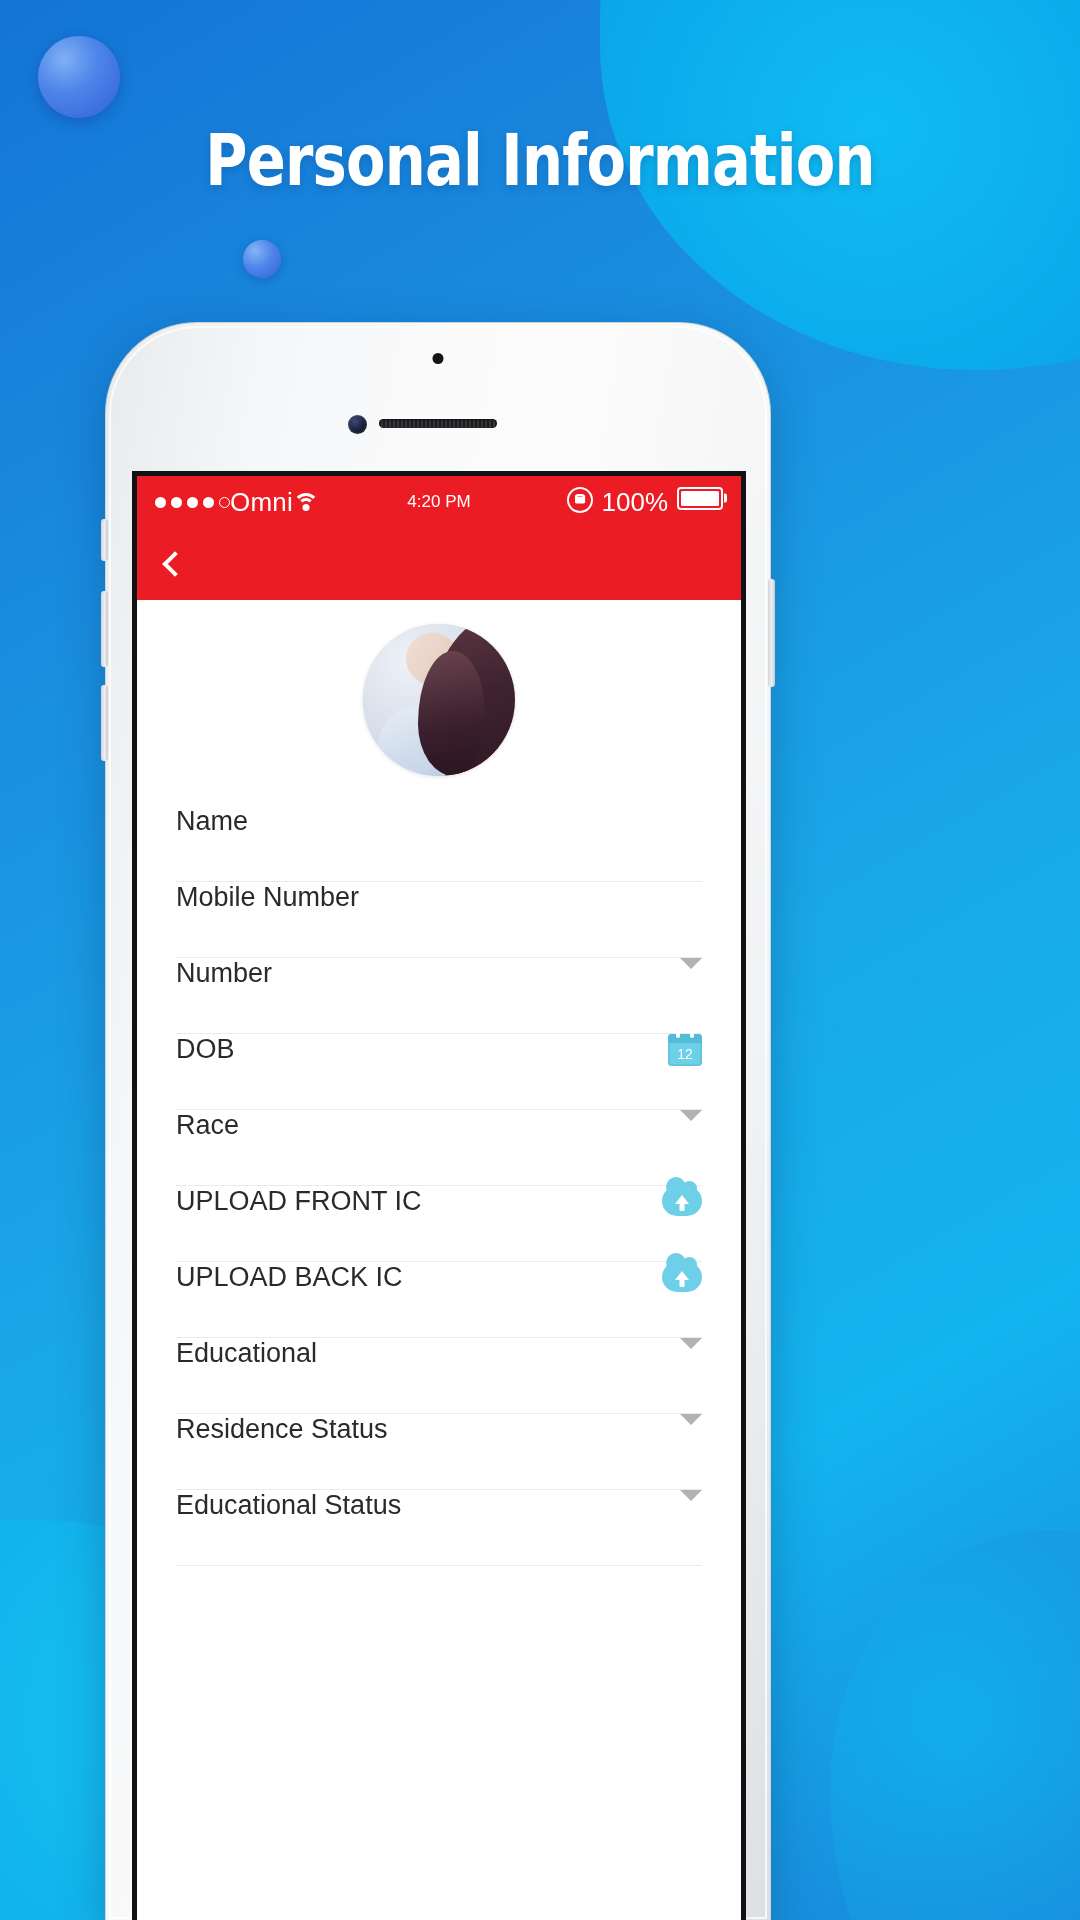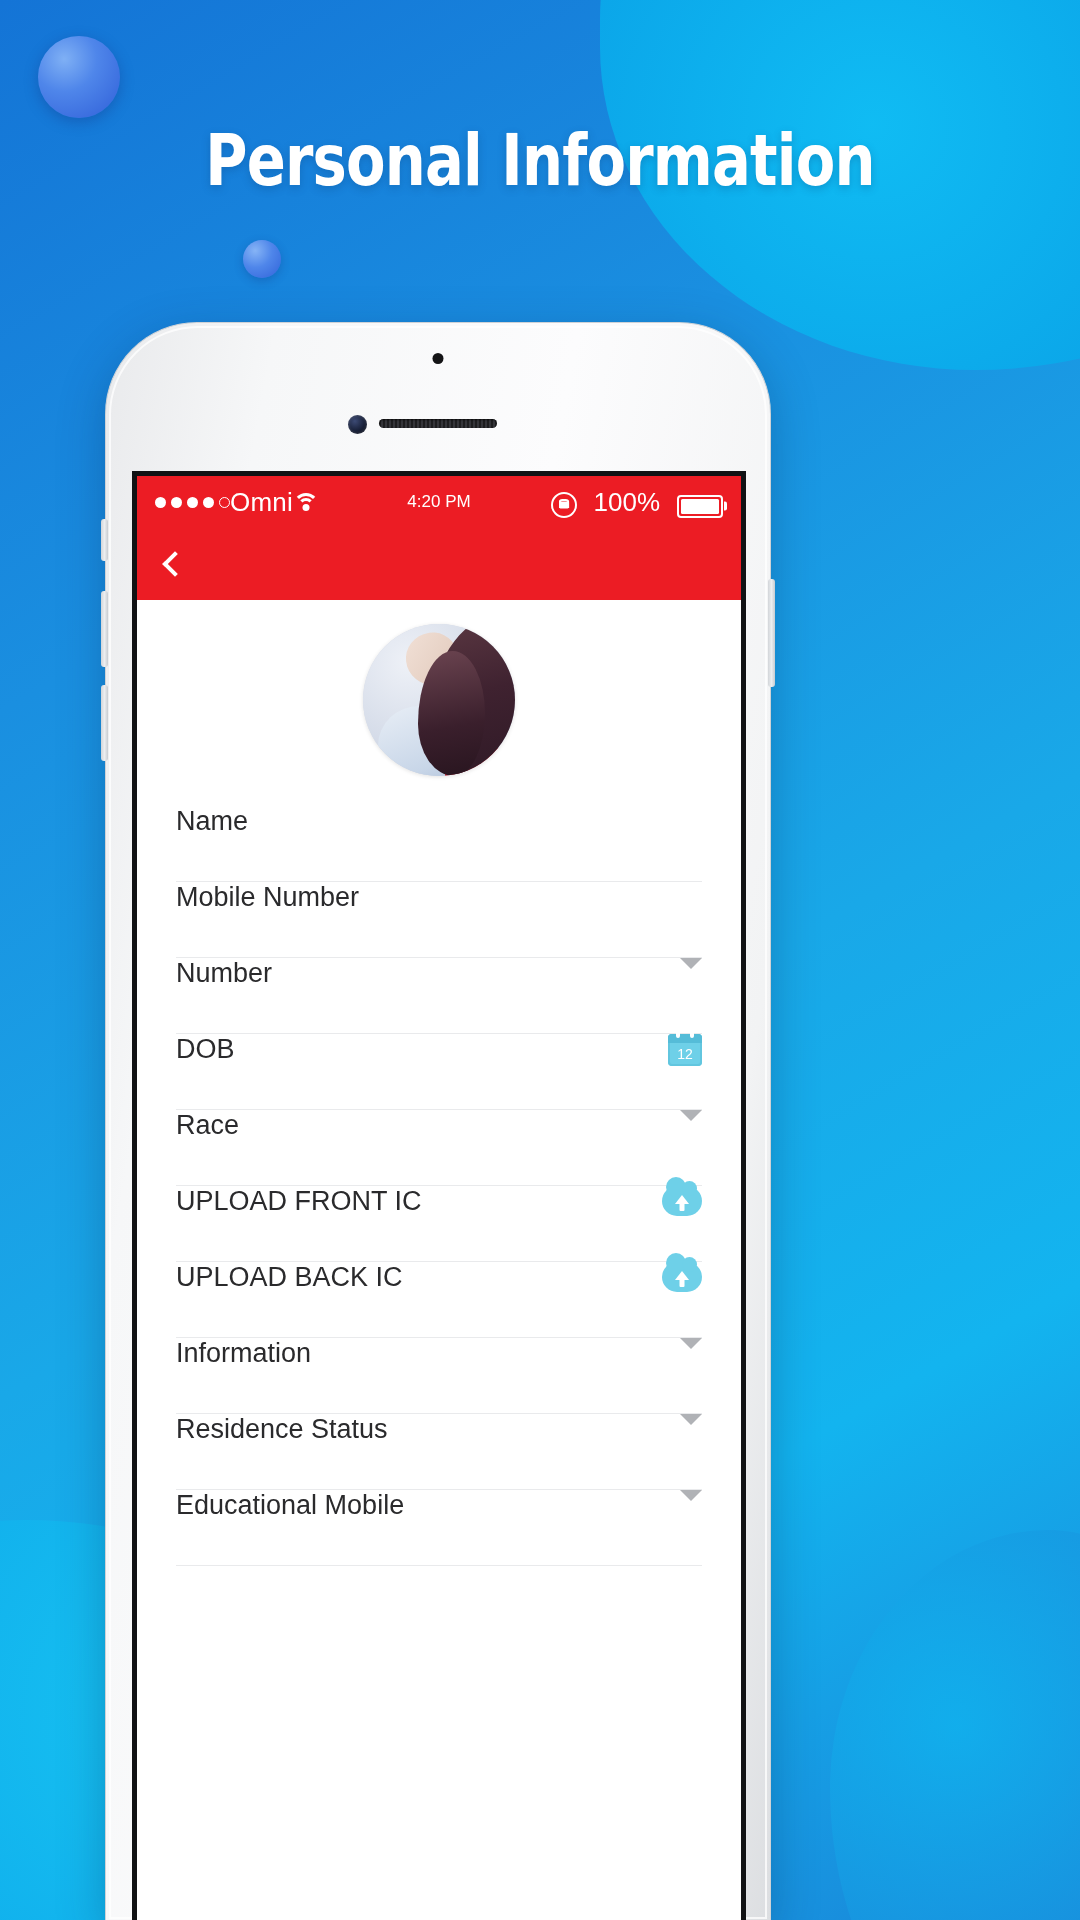--- a/index.html
+++ b/index.html
@@ -147,21 +147,21 @@
   .wifi-ic i:nth-child(2){ width:16px; height:16px; top:6px; }
   .wifi-ic i:nth-child(3){
     width:7px; height:7px; top:12px; border:none;
     background:#fff; border-radius:50%;
   }
   .sb-time {
     position:absolute; left:0; right:0; text-align:center;
     font-size:17px; pointer-events:none;
   }
   .sb-right {
-    margin-left:auto; display:flex; align-items:flex-end; gap:17px;
+    margin-left:auto; display:flex; align-items:flex-start; gap:9px;
     position:relative; z-index:2;
   }
   .rotlock {
     width:26px; height:26px; border-radius:50%;
     border:2.2px solid #fff; position:relative;
   }
   .rotlock::before{
     content:""; position:absolute; left:50%; top:50%;
     transform:translate(-50%,-50%);
     width:9px; height:7px; background:#fff; border-radius:1px;
@@ -434,33 +434,33 @@
             <span class="field-label">UPLOAD BACK IC</span>
             <span class="field-icon">
               <span class="cloud-ic">
                 <span class="c"></span>
                 <span class="arw"></span>
                 <span class="stem"></span>
               </span>
             </span>
           </div>
           <div class="field">
-            <span class="field-label">Information</span>
+            <span class="field-label">Educational</span>
             <span class="field-icon">
               <span class="caret"></span>
             </span>
           </div>
           <div class="field">
             <span class="field-label">Residence Status</span>
             <span class="field-icon">
               <span class="caret"></span>
             </span>
           </div>
           <div class="field">
-            <span class="field-label">Educational Mobile</span>
+            <span class="field-label">Educational Status</span>
             <span class="field-icon">
               <span class="caret"></span>
             </span>
           </div>
         </div>
 
     </div>
   </div>
 </div>
 

